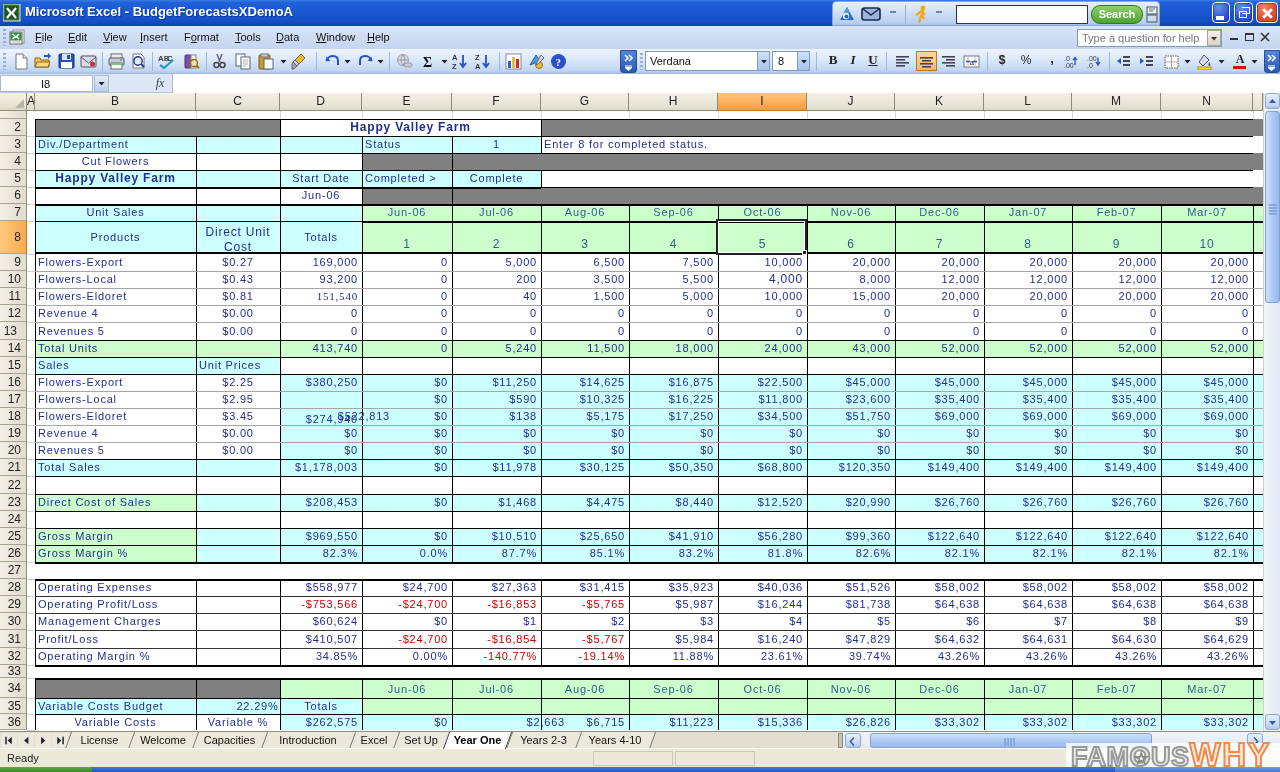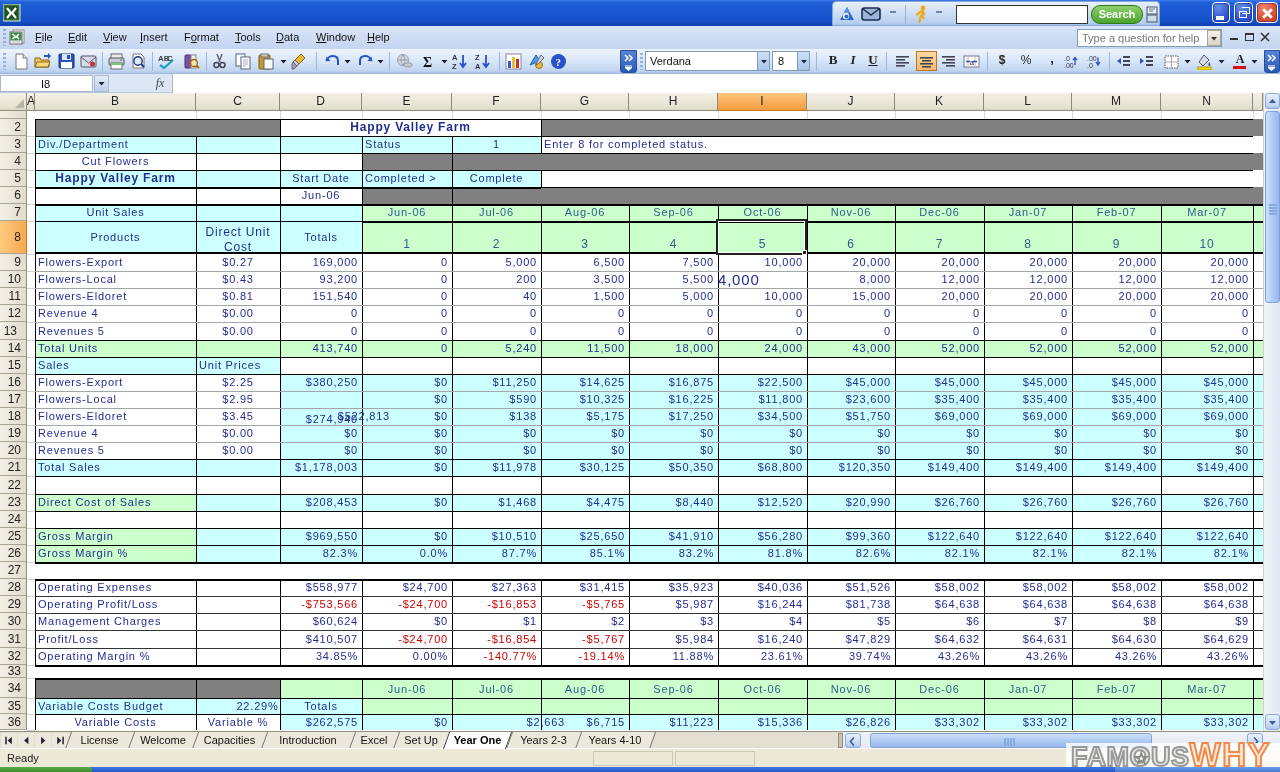--- a/index.html
+++ b/index.html
@@ -4,20 +4,21 @@
 body{font-family:"Liberation Sans",sans-serif;width:1280px;height:772px;overflow:hidden;position:relative;background:#fff;}
 .ab{position:absolute;}
 .cell{position:absolute;font-size:12px;letter-spacing:0.8px;color:#222e91;white-space:nowrap;overflow:hidden;}
 </style></head><body>
 <div class="ab" style="left:0;top:0;width:1280px;height:26px;background:linear-gradient(180deg,#3a7ae8 0%,#2161d8 10%,#1a57d0 45%,#1450c8 80%,#1040ae 100%);">
 <svg class="ab" style="left:3px;top:4px;" width="18" height="18" viewBox="0 0 18 18">
       <rect x="0" y="0" width="17" height="17" fill="#3a7340" stroke="#d9e8da" stroke-width="1"></rect>
       <rect x="2" y="2" width="13" height="13" fill="#1d5426"></rect>
       <path d="M4 4 L8 9 L4 14 M13 4 L9 9 L13 14" stroke="#fff" stroke-width="2.2" fill="none"></path>
     </svg>
+<div class="ab" style="left:25px;top:4px;font-size:13px;font-weight:bold;color:#fff;text-shadow:1px 1px 1px #0b3a94;">Microsoft Excel - BudgetForecastsXDemoA</div>
 <div class="ab" style="left:832px;top:1px;width:328px;height:25px;background:linear-gradient(180deg,#e7f0fb,#b8cfef 90%,#a6c2e8);border:1px solid #86a7d8;border-radius:4px 4px 0 0;">
 <svg class="ab" style="left:6px;top:4px" width="16" height="16" viewBox="0 0 16 16">
         <path d="M8 1 L15 14 L1 14 Z" fill="#2a6ad0"></path>
         <circle cx="7" cy="10" r="3.2" fill="#eef4fc"></circle>
         <circle cx="7.5" cy="10.5" r="2" fill="#2a6ad0"></circle>
         <path d="M8 1 L11 7 L5 7 Z" fill="#5b93e0"></path>
       </svg>
 <svg class="ab" style="left:28px;top:5px" width="20" height="14" viewBox="0 0 20 14">
         <rect x="1" y="1" width="18" height="12" rx="2.5" fill="#9db4d8" stroke="#1a2c50" stroke-width="1.6"></rect>
         <path d="M2 2 L10 8 L18 2" stroke="#1a2c50" stroke-width="1.4" fill="none"></path>
@@ -528,29 +529,29 @@
 <div class="cell" style="left:984px;top:254px;width:88px;height:17px;line-height:17px;text-align:right;padding-right:4px;font-size:11px;color:#222e91;">20,000</div>
 <div class="cell" style="left:1072px;top:254px;width:89px;height:17px;line-height:17px;text-align:right;padding-right:4px;font-size:11px;color:#222e91;">20,000</div>
 <div class="cell" style="left:1161px;top:254px;width:92px;height:17px;line-height:17px;text-align:right;padding-right:4px;font-size:11px;color:#222e91;">20,000</div>
 <div class="cell" style="left:35px;top:271px;width:161px;height:17px;line-height:17px;text-align:left;padding-left:3px;font-size:11px;color:#222e91;">Flowers-Local</div>
 <div class="cell" style="left:196px;top:271px;width:84px;height:17px;line-height:17px;text-align:center;font-size:11px;color:#222e91;">$0.43</div>
 <div class="cell" style="left:280px;top:271px;width:82px;height:17px;line-height:17px;text-align:right;padding-right:4px;font-size:11px;color:#222e91;">93,200</div>
 <div class="cell" style="left:362px;top:271px;width:90px;height:17px;line-height:17px;text-align:right;padding-right:4px;font-size:11px;color:#222e91;">0</div>
 <div class="cell" style="left:452px;top:271px;width:89px;height:17px;line-height:17px;text-align:right;padding-right:4px;font-size:11px;color:#222e91;">200</div>
 <div class="cell" style="left:541px;top:271px;width:88px;height:17px;line-height:17px;text-align:right;padding-right:4px;font-size:11px;color:#222e91;">3,500</div>
 <div class="cell" style="left:629px;top:271px;width:89px;height:17px;line-height:17px;text-align:right;padding-right:4px;font-size:11px;color:#222e91;">5,500</div>
-<div class="cell" style="left:718px;top:271px;width:89px;height:17px;line-height:17px;text-align:left;padding-right:4px;font-size:15px;color:#222e91;">4,000</div>
+<div class="cell" style="left:718px;top:271px;width:89px;height:17px;line-height:17px;text-align:right;padding-right:4px;font-size:12px;color:#222e91;">4,000</div>
 <div class="cell" style="left:807px;top:271px;width:88px;height:17px;line-height:17px;text-align:right;padding-right:4px;font-size:11px;color:#222e91;">8,000</div>
 <div class="cell" style="left:895px;top:271px;width:89px;height:17px;line-height:17px;text-align:right;padding-right:4px;font-size:11px;color:#222e91;">12,000</div>
 <div class="cell" style="left:984px;top:271px;width:88px;height:17px;line-height:17px;text-align:right;padding-right:4px;font-size:11px;color:#222e91;">12,000</div>
 <div class="cell" style="left:1072px;top:271px;width:89px;height:17px;line-height:17px;text-align:right;padding-right:4px;font-size:11px;color:#222e91;">12,000</div>
 <div class="cell" style="left:1161px;top:271px;width:92px;height:17px;line-height:17px;text-align:right;padding-right:4px;font-size:11px;color:#222e91;">12,000</div>
 <div class="cell" style="left:35px;top:288px;width:161px;height:17px;line-height:17px;text-align:left;padding-left:3px;font-size:11px;color:#222e91;">Flowers-Eldoret</div>
 <div class="cell" style="left:196px;top:288px;width:84px;height:17px;line-height:17px;text-align:center;font-size:11px;color:#222e91;">$0.81</div>
-<div class="cell" style="left:280px;top:288px;width:82px;height:17px;line-height:17px;text-align:right;padding-right:4px;font-size:11px;color:#222e91;">151,540</div>
+<div class="cell" style="left:280px;top:288px;width:82px;height:17px;line-height:17px;text-align:right;padding-right:4px;font-size:11px;color:#222e91;font-family:Liberation Serif, serif;">151,540</div>
 <div class="cell" style="left:362px;top:288px;width:90px;height:17px;line-height:17px;text-align:right;padding-right:4px;font-size:11px;color:#222e91;">0</div>
 <div class="cell" style="left:452px;top:288px;width:89px;height:17px;line-height:17px;text-align:right;padding-right:4px;font-size:11px;color:#222e91;">40</div>
 <div class="cell" style="left:541px;top:288px;width:88px;height:17px;line-height:17px;text-align:right;padding-right:4px;font-size:11px;color:#222e91;">1,500</div>
 <div class="cell" style="left:629px;top:288px;width:89px;height:17px;line-height:17px;text-align:right;padding-right:4px;font-size:11px;color:#222e91;">5,000</div>
 <div class="cell" style="left:718px;top:288px;width:89px;height:17px;line-height:17px;text-align:right;padding-right:4px;font-size:11px;color:#222e91;">10,000</div>
 <div class="cell" style="left:807px;top:288px;width:88px;height:17px;line-height:17px;text-align:right;padding-right:4px;font-size:11px;color:#222e91;">15,000</div>
 <div class="cell" style="left:895px;top:288px;width:89px;height:17px;line-height:17px;text-align:right;padding-right:4px;font-size:11px;color:#222e91;">20,000</div>
 <div class="cell" style="left:984px;top:288px;width:88px;height:17px;line-height:17px;text-align:right;padding-right:4px;font-size:11px;color:#222e91;">20,000</div>
 <div class="cell" style="left:1072px;top:288px;width:89px;height:17px;line-height:17px;text-align:right;padding-right:4px;font-size:11px;color:#222e91;">20,000</div>
 <div class="cell" style="left:1161px;top:288px;width:92px;height:17px;line-height:17px;text-align:right;padding-right:4px;font-size:11px;color:#222e91;">20,000</div>

